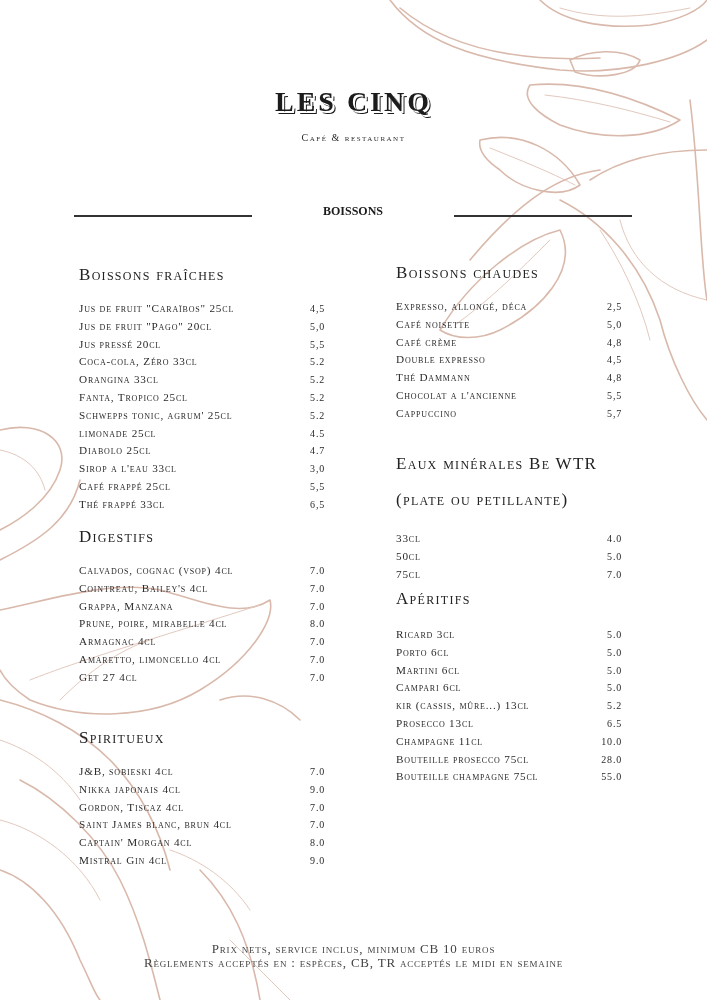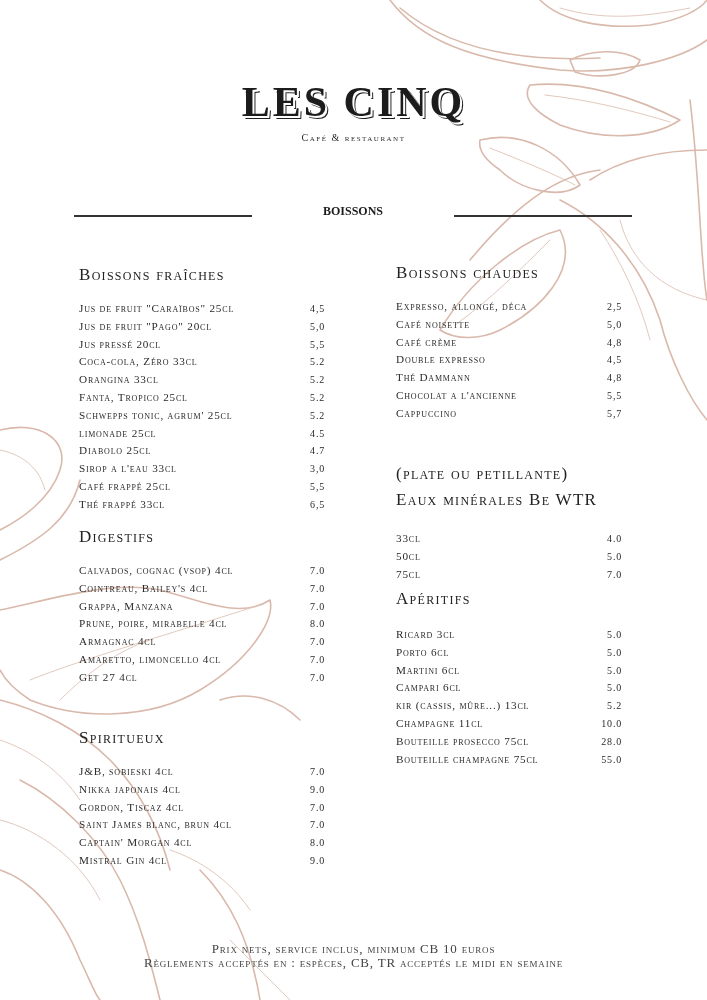--- a/index.html
+++ b/index.html
@@ -8,21 +8,21 @@
       background: #ffffff; color: #2b2b2b;
       font-family: "Liberation Serif", "DejaVu Serif", serif;
     }
     .deco { position: absolute; left: 0; top: 0; width: 707px; height: 1000px; pointer-events: none; }
     .deco path { fill: none; stroke: #d9b9ab; stroke-width: 1.6; stroke-linecap: round; stroke-linejoin: round; }
     .deco path.thin { stroke-width: 1; stroke: #e2c9be; }
 
     .brand { position: absolute; left: 0; top: 80px; width: 707px; text-align: center; }
     .brand-title {
       font-family: "Liberation Serif", "DejaVu Serif", serif;
-      font-weight: bold; font-size: 42px; letter-spacing: 3px; color: #1c1c1c;
+      font-weight: bold; font-size: 28px; letter-spacing: 3px; color: #1c1c1c;
       text-shadow: 2px 2px 0 #ffffff, 3px 3px 0 #1c1c1c;
       line-height: 44px;
     }
     .brand-sub {
       margin-top: 8px; font-size: 10px; letter-spacing: 1.5px;
       font-variant: small-caps; color: #2b2b2b;
     }
 
     .section-header { position: absolute; top: 204px; left: 74px; width: 558px; height: 22px; }
     .section-header .rule { position: absolute; top: 11px; height: 2px; background: #333; width: 178px; }
@@ -250,22 +250,22 @@
           <span class="price">5,5</span>
         </div>
         <div class="item">
           <span class="name">Cappuccino</span>
           <span class="price">5,7</span>
         </div>
       </div>
   </section>
 
   <section class="group" style="top:451px;">
+    <h2>Eaux minérales Be WTR</h2>
     <h2 style="margin-top:10px;">(plate ou petillante)</h2>
-    <h2>Eaux minérales Be WTR</h2>
     <div class="items" style="margin-top:17px;">
         <div class="item">
           <span class="name">33cl</span>
           <span class="price">4.0</span>
         </div>
         <div class="item">
           <span class="name">50cl</span>
           <span class="price">5.0</span>
         </div>
         <div class="item">
@@ -290,20 +290,24 @@
           <span class="name">Martini 6cl</span>
           <span class="price">5.0</span>
         </div>
         <div class="item">
           <span class="name">Campari 6cl</span>
           <span class="price">5.0</span>
         </div>
         <div class="item">
           <span class="name">kir (cassis, mûre...) 13cl</span>
           <span class="price">5.2</span>
+        </div>
+        <div class="item">
+          <span class="name">Prosecco 13cl</span>
+          <span class="price">6.5</span>
         </div>
         <div class="item">
           <span class="name">Champagne 11cl</span>
           <span class="price">10.0</span>
         </div>
         <div class="item">
           <span class="name">Bouteille prosecco 75cl</span>
           <span class="price">28.0</span>
         </div>
         <div class="item">

